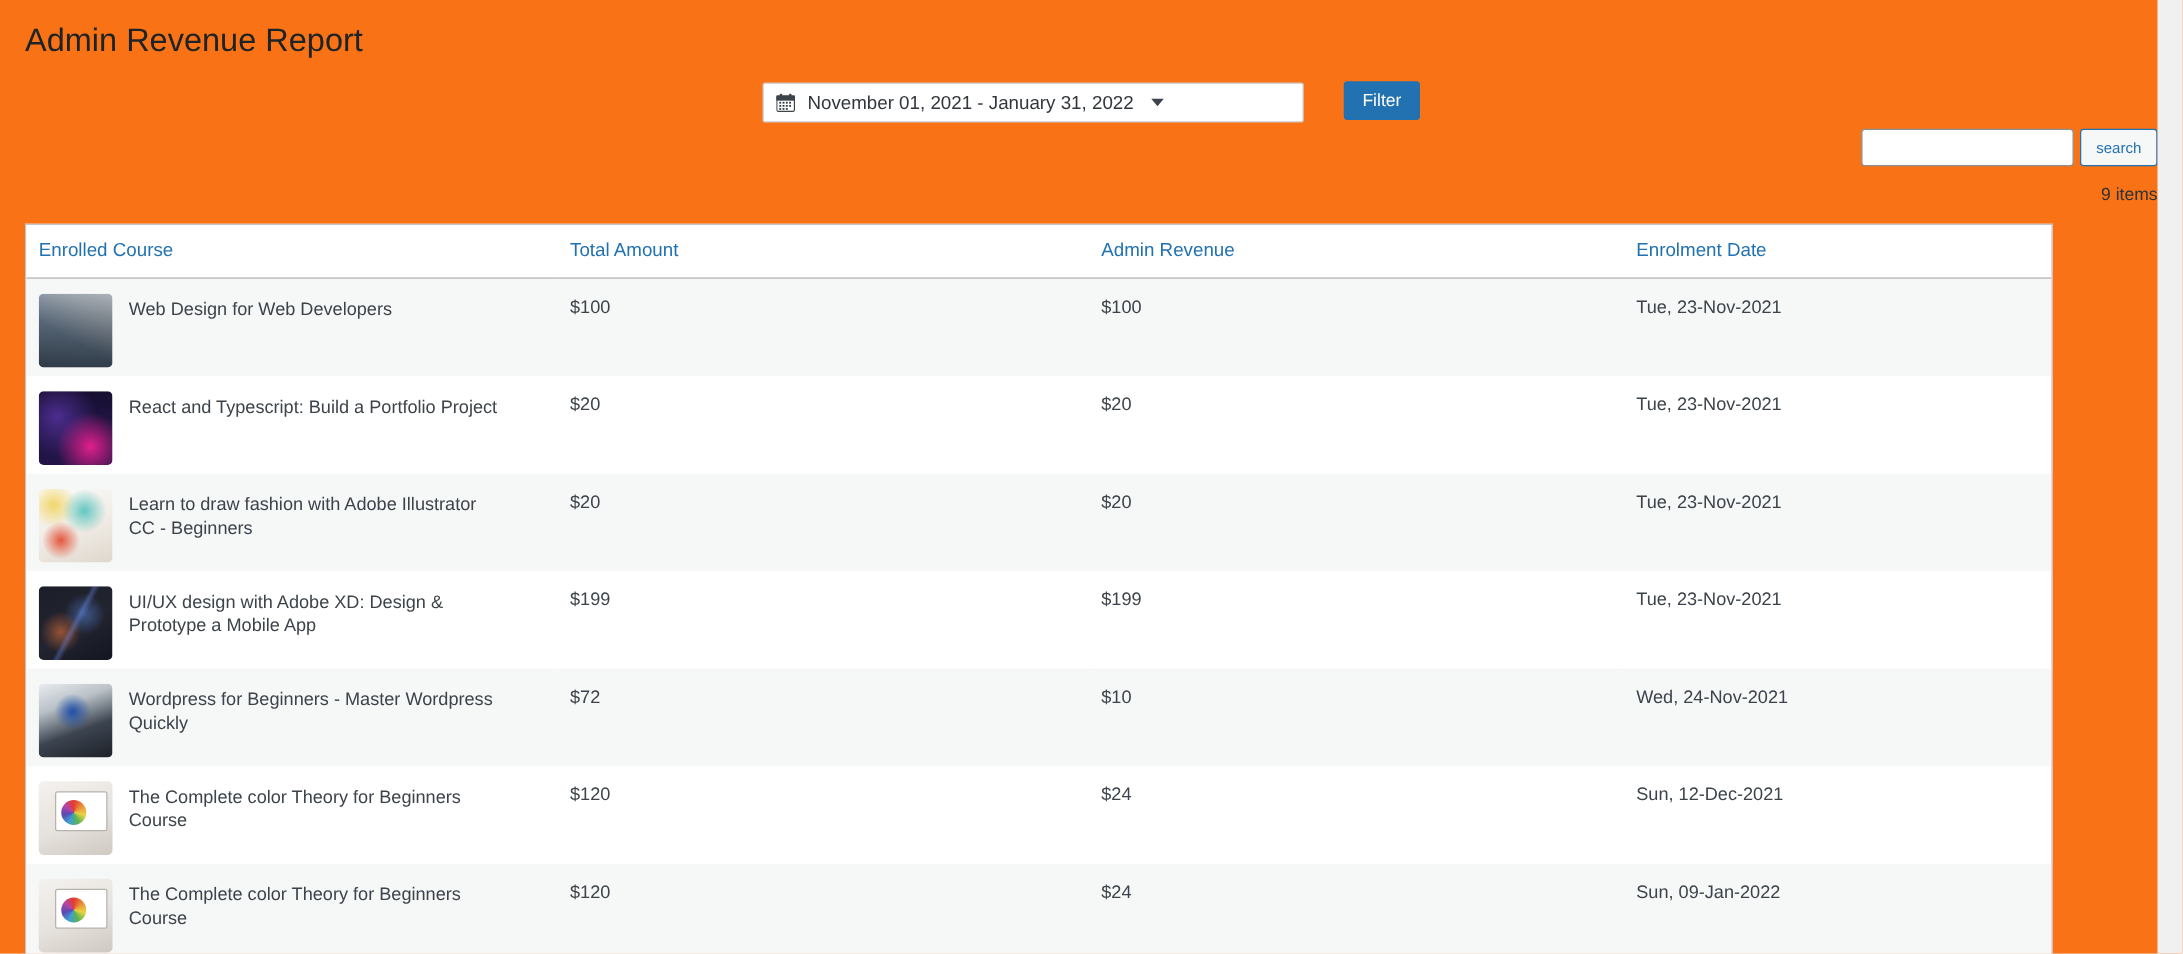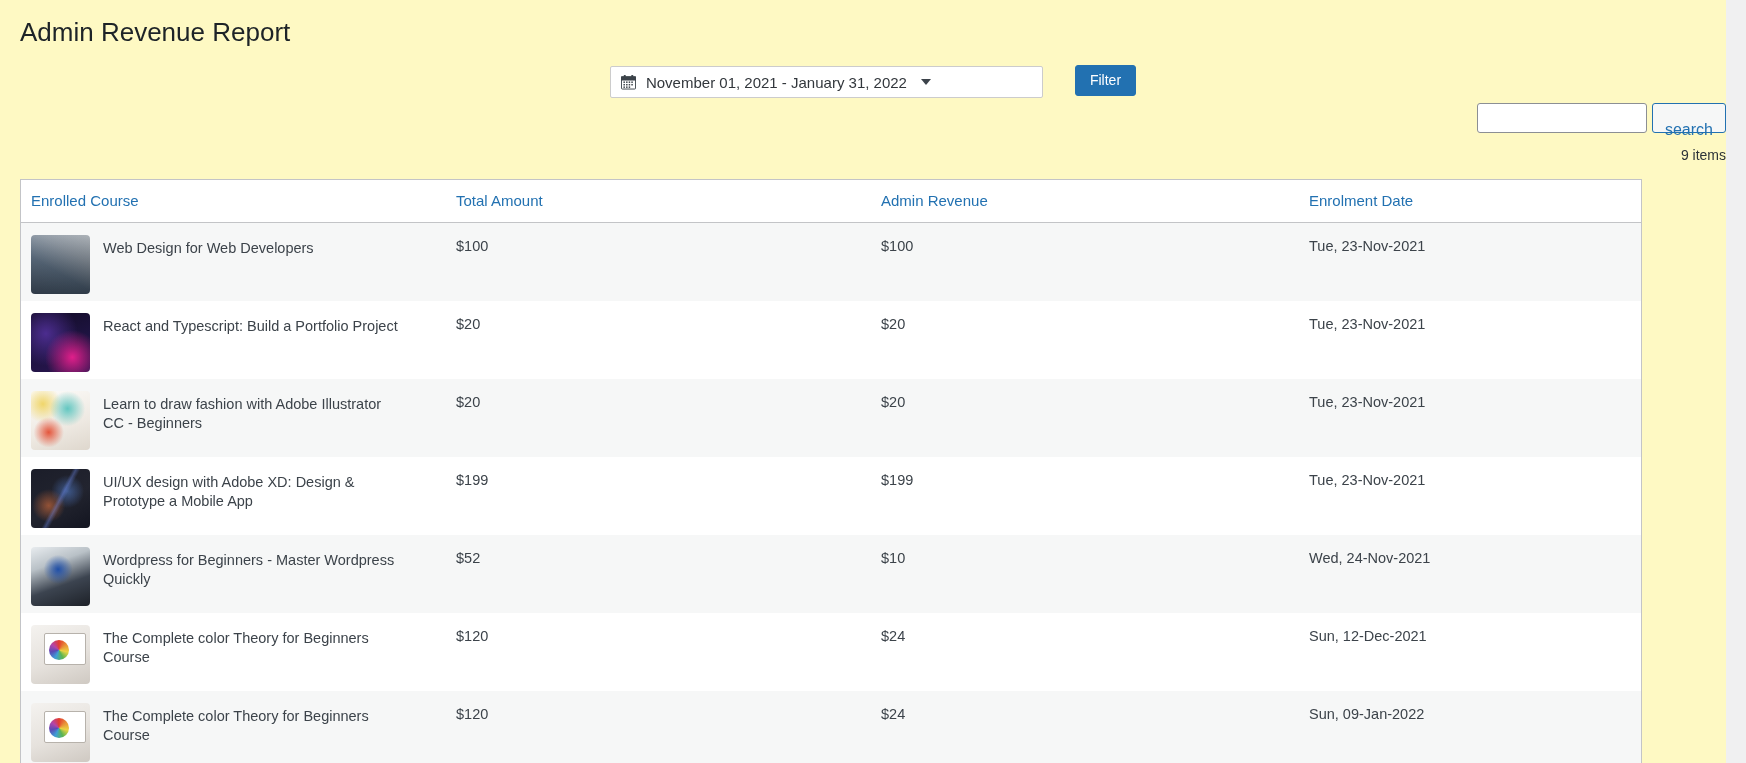--- a/index.html
+++ b/index.html
@@ -8,21 +8,21 @@
     width: 1746px; height: 763px;
     background: #f0f0f1;
     font-family: "Liberation Sans", sans-serif;
     overflow: hidden;
   }
 
   .page {
     position: relative;
     width: 1746px;
     height: 763px;
-    background: #fef9c3;
+    background: #f97316;
   }
 
   
   .header-row {
     display: flex;
     align-items: center;
     padding: 14px 0 0 20px;
     gap: 12px;
     height: 52px;
   }
@@ -118,22 +118,22 @@
     padding: 0 8px;
     color: #2c3338;
     outline: none;
   }
   .search-btn {
     height: 30px;
     border: 1px solid #2271b1;
     border-radius: 3px;
     background: #f6f7f7;
     color: #2271b1;
-    font-size: 16px;
-    padding: 12px 12px;
+    font-size: 12px;
+    padding: 0 12px;
     cursor: pointer;
     line-height: 28px;
   }
   .items-count {
     position: absolute;
     right: 20px; top: 147px;
     font-size: 14px;
     color: #2c3338;
   }
 
@@ -357,21 +357,21 @@
             <td class="cell-pad-top">$199</td>
             <td class="cell-pad-top">Tue, 23-Nov-2021</td>
           </tr>
           <tr class="alt">
             <td>
               <div class="course-cell">
                 <span class="thumb t-wordpress"></span>
                 <span class="course-name">Wordpress for Beginners - Master Wordpress Quickly</span>
               </div>
             </td>
-            <td class="cell-pad-top">$52</td>
+            <td class="cell-pad-top">$72</td>
             <td class="cell-pad-top">$10</td>
             <td class="cell-pad-top">Wed, 24-Nov-2021</td>
           </tr>
           <tr class="plain">
             <td>
               <div class="course-cell">
                 <span class="thumb t-colortheory"></span>
                 <span class="course-name">The Complete color Theory for Beginners Course</span>
               </div>
             </td>

